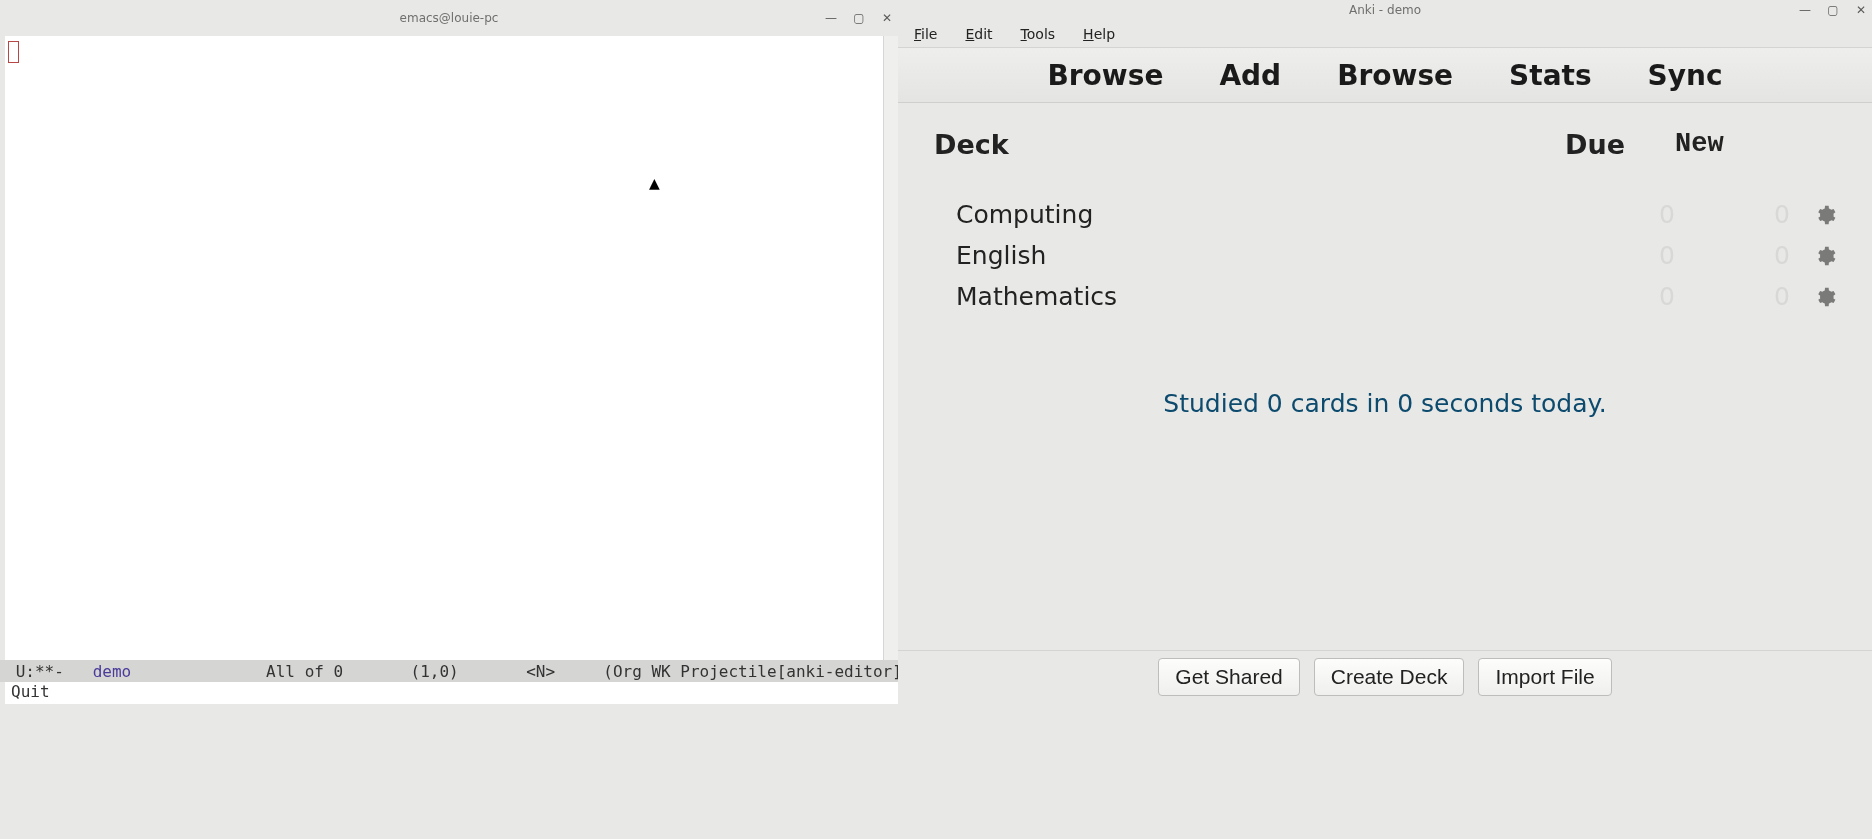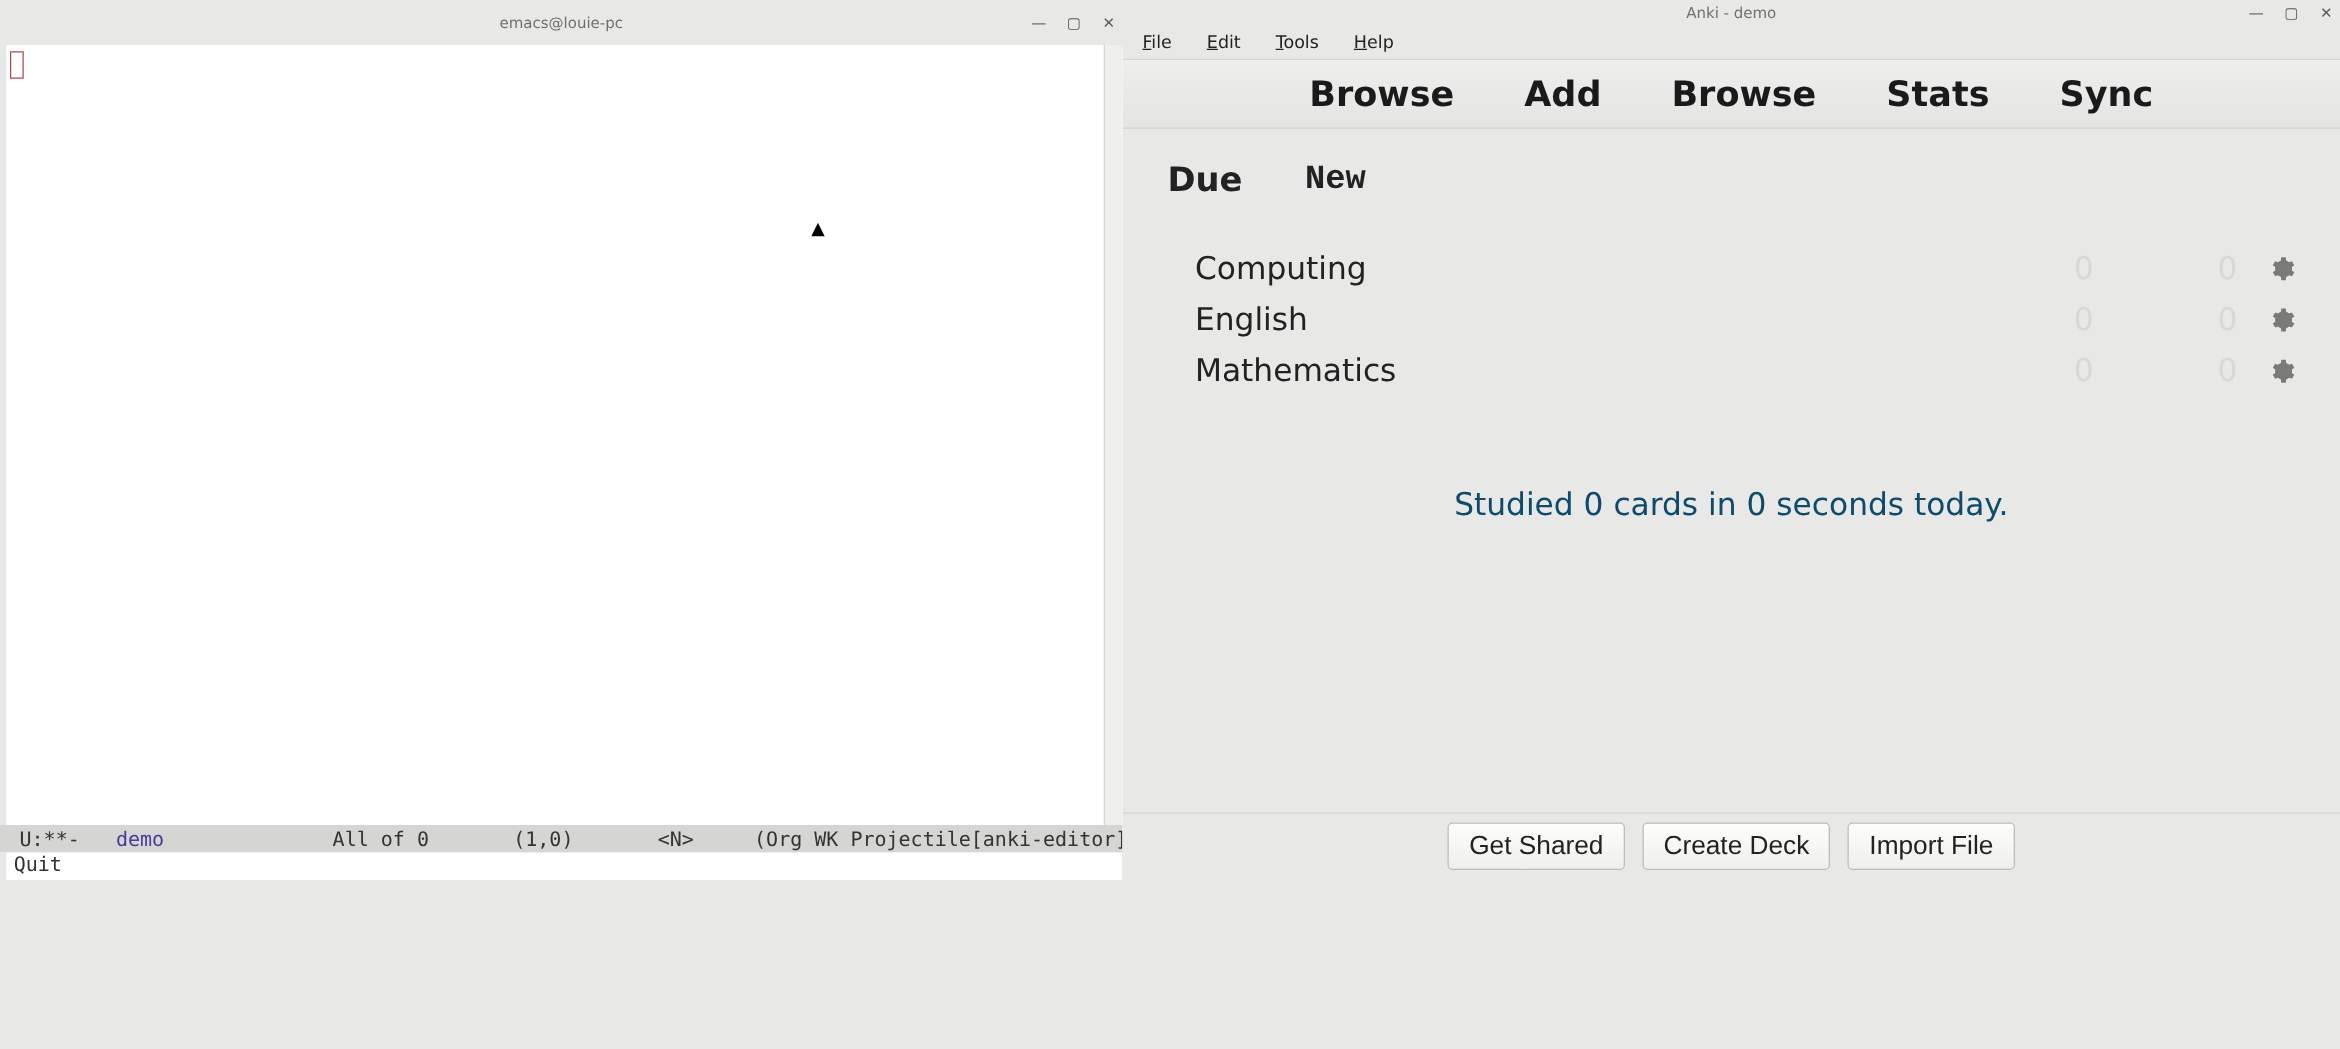--- a/index.html
+++ b/index.html
@@ -292,20 +292,21 @@
     <div class="anki-toolbar">
       <span class="tb">Browse</span>
       <span class="tb">Add</span>
       <span class="tb">Browse</span>
       <span class="tb">Stats</span>
       <span class="tb">Sync</span>
     </div>
 
     <div class="anki-main">
       <div class="deck-header">
+        <div class="col-deck">Deck</div>
         <div class="col-due">Due</div>
         <div class="col-new">New</div>
         <div class="col-gear"></div>
       </div>
 
       <div class="deck-list">
         <div class="deck-row">
           <div class="col-deck">Computing</div>
           <div class="col-due">0</div>
           <div class="col-new">0</div>

